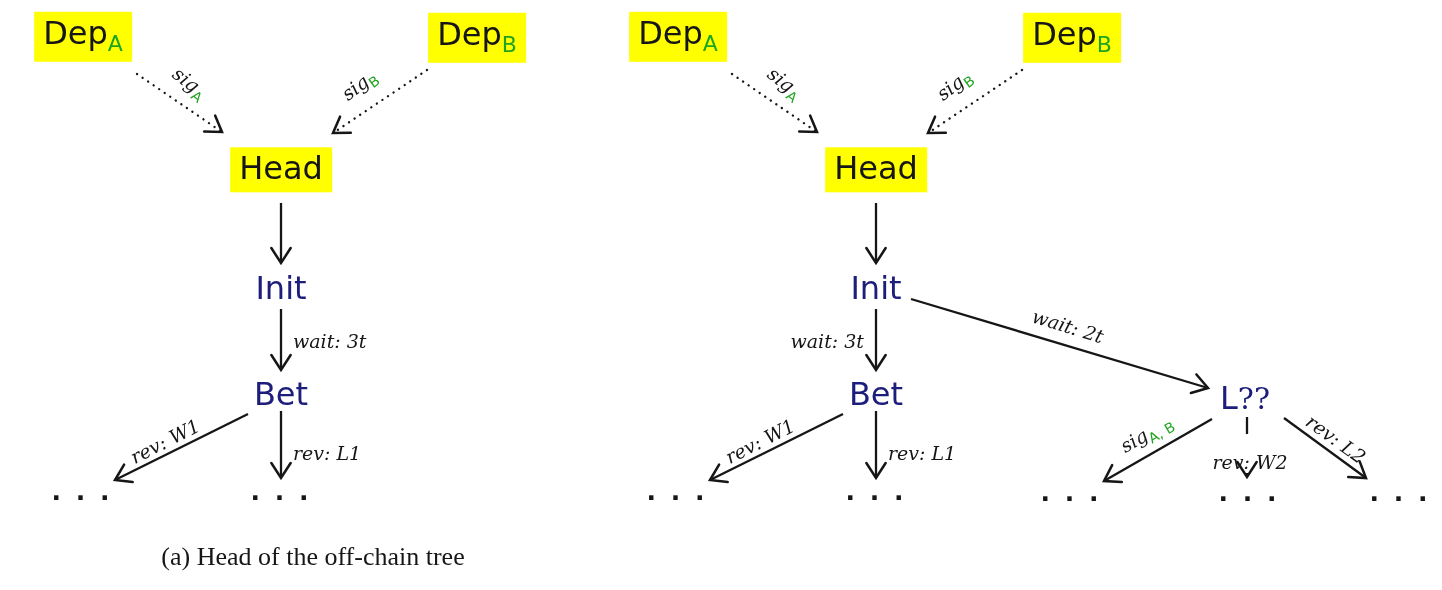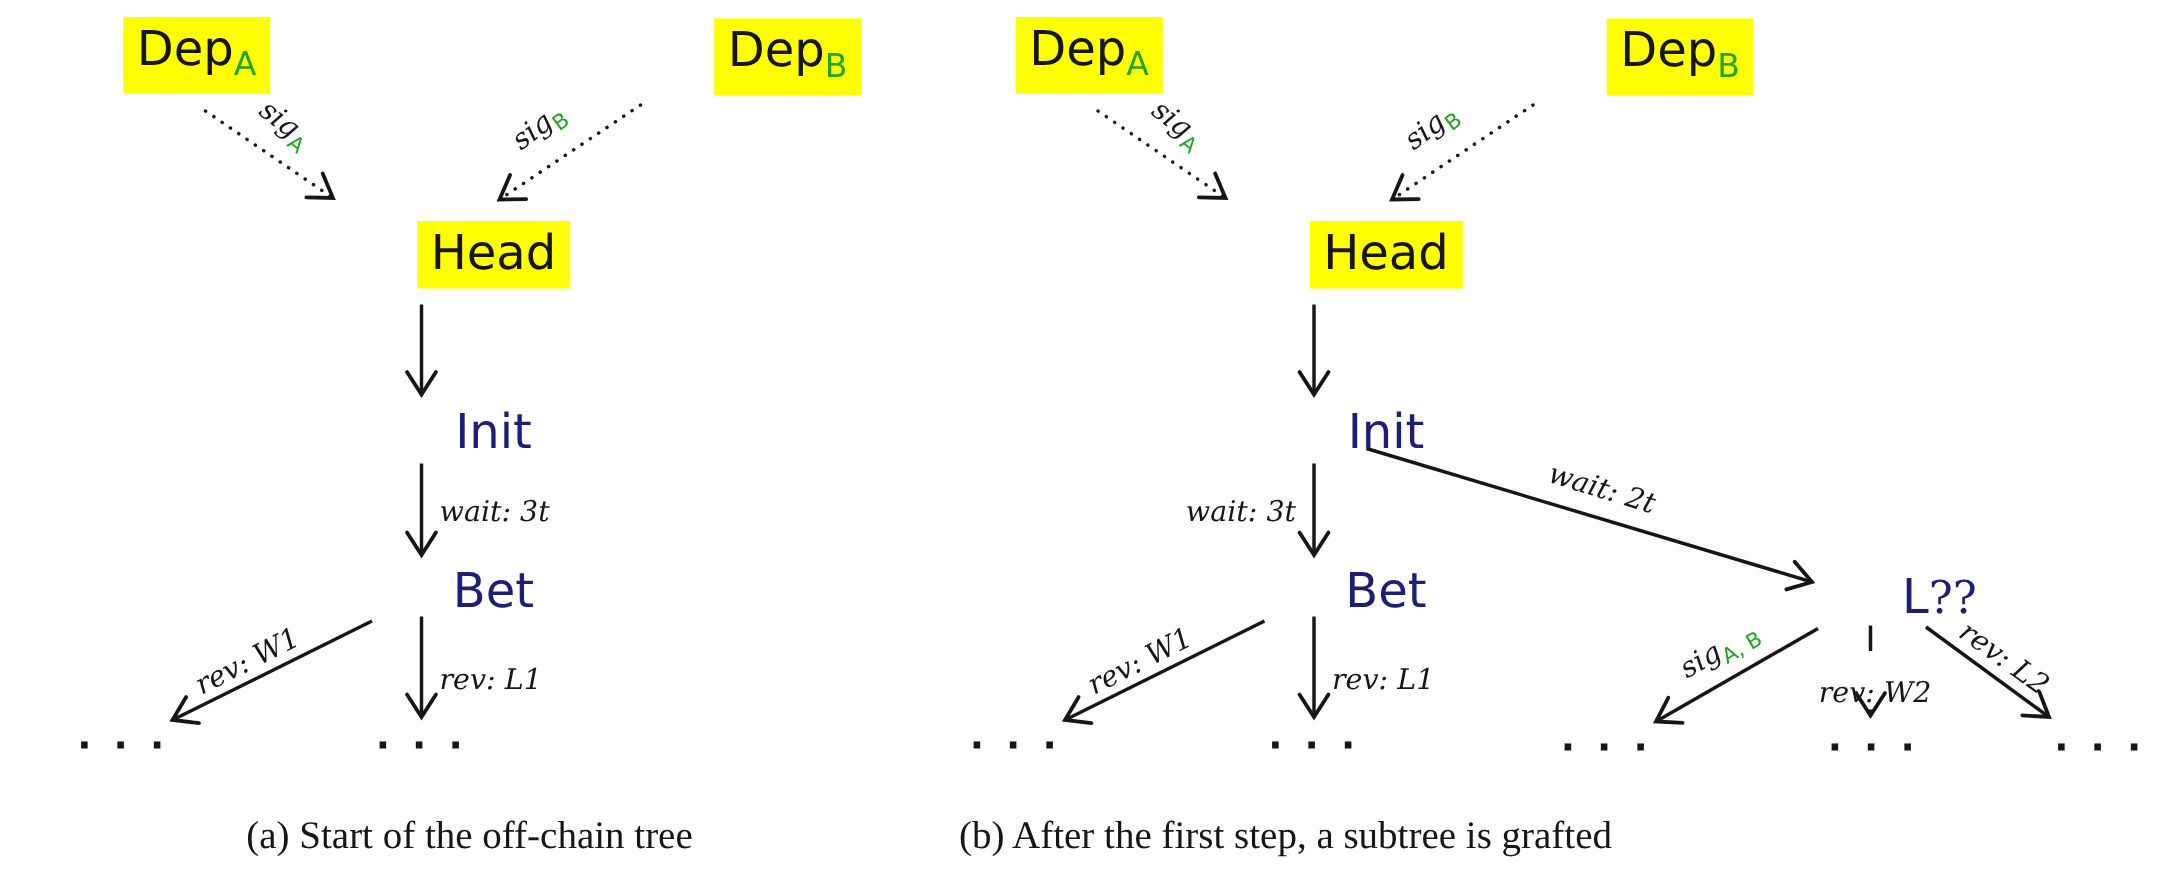--- a/index.html
+++ b/index.html
@@ -4,21 +4,21 @@
 <style>
   html,body{margin:0;padding:0;background:#ffffff;}
   .fig{position:relative;width:1442px;height:590px;background:#fff;overflow:hidden;
        font-family:"DejaVu Sans",sans-serif;}
   .edges{position:absolute;left:0;top:0;}
   .edges line{stroke:var(--ink,#161616);stroke-width:2.3;fill:none;}
   .edges line.dotted{stroke-dasharray:0.1 6.6;stroke-linecap:round;}
   #arrowhead path{stroke:var(--ink,#161616);}
 
   .node{position:absolute;transform:translate(-50%,-50%);font-size:32px;line-height:1.2;
-        color:var(--ink,#161616);white-space:nowrap;margin-left:48px;}
+        color:var(--ink,#161616);white-space:nowrap;}
   .box{background:var(--highlight,#ffff00);padding:2px 9px 5px 9px;}
   .state{color:var(--navy,#1d1d7c);background:transparent;}
   .node .sub{font-size:22px;color:var(--green,#1fa41f);vertical-align:-7px;}
   .node .qmarks{font-family:"DejaVu Serif",serif;font-size:30px;color:var(--navy,#1d1d7c);}
 
   .elabel{position:absolute;font-family:"DejaVu Serif",serif;font-style:italic;
           font-size:19px;color:var(--ink,#161616);white-space:nowrap;}
   .elabel .esub{font-family:"DejaVu Sans",sans-serif;font-style:normal;font-size:14px;
           color:var(--green,#1fa41f);vertical-align:-5px;}
 
@@ -68,21 +68,21 @@
 
   <div class="elabel" style="left:189px;top:84px;transform:translate(-50%,-50%) rotate(38deg);"><span>sig</span><span class="esub">A</span></div>
   <div class="elabel" style="left:360px;top:86px;transform:translate(-50%,-50%) rotate(-37deg);"><span>sig</span><span class="esub">B</span></div>
   <div class="elabel" style="left:293px;top:341px;transform:translate(0,-50%);">wait: 3t</div>
   <div class="elabel" style="left:165px;top:441px;transform:translate(-50%,-50%) rotate(-27deg);">rev: W1</div>
   <div class="elabel" style="left:293px;top:453px;transform:translate(0,-50%);">rev: L1</div>
 
   <div class="dots" style="left:82px;top:497px;">· · ·</div>
   <div class="dots" style="left:281px;top:497px;">· · ·</div>
 
-  <div class="caption" style="left:313px;top:557px;">(a) Start of the off-chain tree</div>
+  <div class="caption" style="left:313px;top:557px;">(a) Head of the off-chain tree</div>
 
   <div class="node box" style="left:678px;top:37px;"><span>Dep</span><span class="sub">A</span></div>
   <div class="node box" style="left:1072px;top:38px;"><span>Dep</span><span class="sub">B</span></div>
   <div class="node box" style="left:876px;top:170px;"><span>Head</span></div>
   <div class="node state" style="left:876px;top:288px;"><span>Init</span></div>
   <div class="node state" style="left:876px;top:394px;"><span>Bet</span></div>
   <div class="node state" style="left:1245px;top:398px;"><span>L</span><span class="qmarks">??</span></div>
 
   <div class="elabel" style="left:784px;top:84px;transform:translate(-50%,-50%) rotate(38deg);"><span>sig</span><span class="esub">A</span></div>
   <div class="elabel" style="left:955px;top:86px;transform:translate(-50%,-50%) rotate(-37deg);"><span>sig</span><span class="esub">B</span></div>
@@ -93,15 +93,14 @@
   <div class="elabel" style="left:1147px;top:435px;transform:translate(-50%,-50%) rotate(-30deg);"><span>sig</span><span class="esub">A, B</span></div>
   <div class="elabel" style="left:1250px;top:462px;transform:translate(-50%,-50%);">rev: W2</div>
   <div class="elabel" style="left:1336px;top:439px;transform:translate(-50%,-50%) rotate(36deg);">rev: L2</div>
 
   <div class="dots" style="left:677px;top:497px;">· · ·</div>
   <div class="dots" style="left:876px;top:497px;">· · ·</div>
   <div class="dots" style="left:1071px;top:498px;">· · ·</div>
   <div class="dots" style="left:1249px;top:498px;">· · ·</div>
   <div class="dots" style="left:1400px;top:498px;">· · ·</div>
 
-  <div class="caption" style="left:857px;top:557px;">(b) After the first step, a subtree is grafted</div>
 
 </div>
 
 </body></html>

